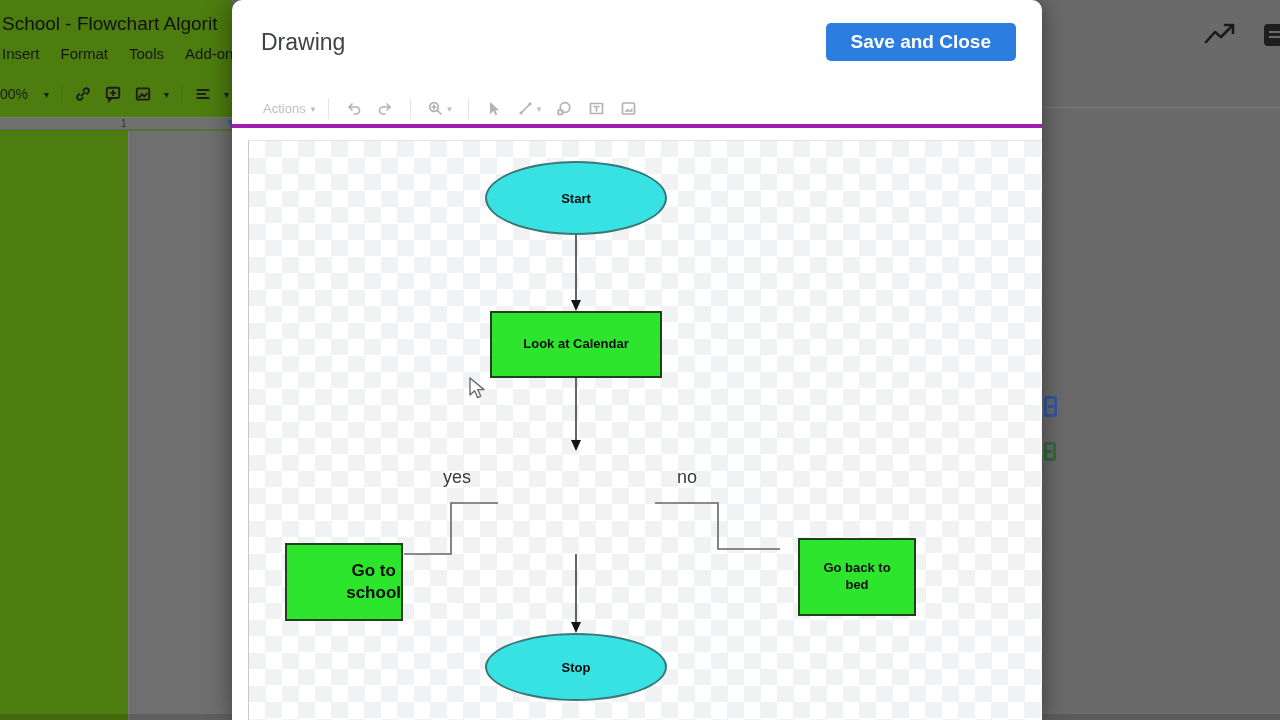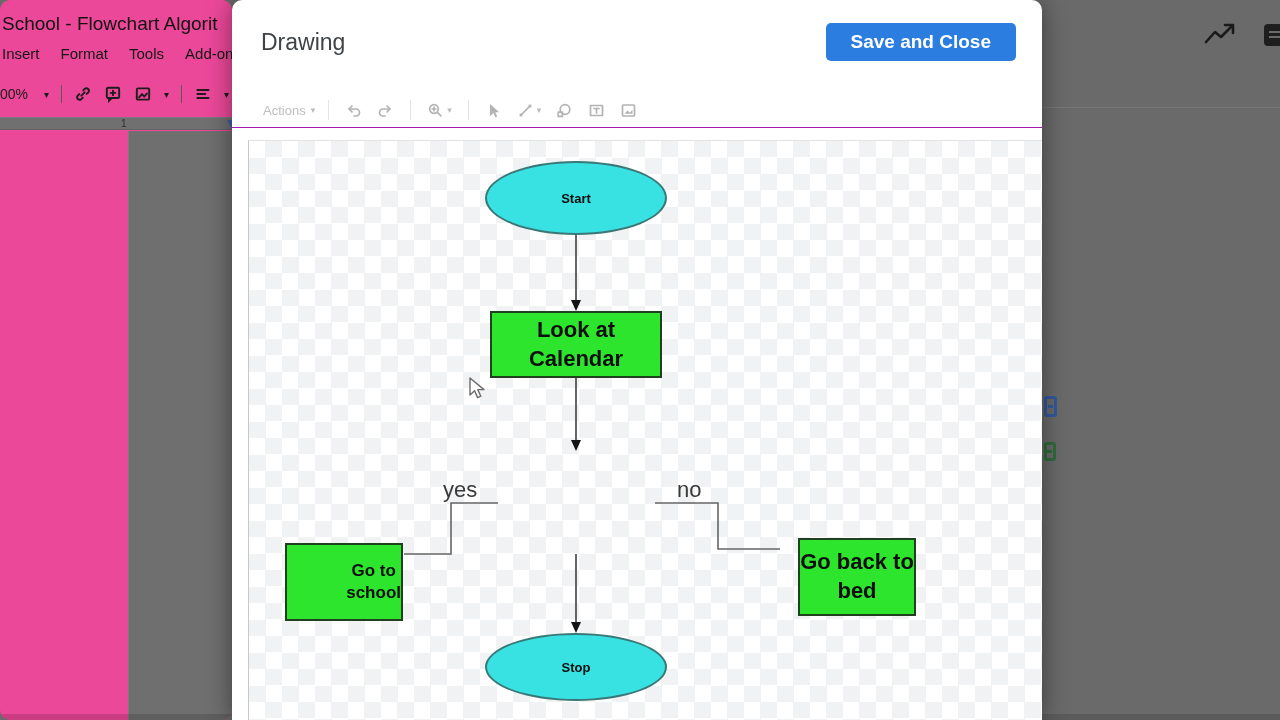--- a/index.html
+++ b/index.html
@@ -1,21 +1,21 @@
 <!DOCTYPE html>
 <html style="--accent-blue: #2b7de0; --terminal-fill: #38e2e2; --terminal-stroke: #3a7878; --process-fill: #2ee52e; --process-stroke: #204020; --decision-fill: #a6c6e6; --decision-stroke: #4d7291; --connector-dark: #3f3f3f; --connector-light: #666666;"><head>
 <meta charset="utf-8">
 <style>
   * { margin:0; padding:0; box-sizing:border-box; }
   html,body { width:1280px; height:720px; overflow:hidden; }
   body { font-family:"Liberation Sans","DejaVu Sans",sans-serif; }
   .screen { position:relative; width:1280px; height:720px; background:#6a6a6a; overflow:hidden; }
 
   
-  .bd-left { position:absolute; left:0; top:0; width:232px; height:720px; background:#ec4899; overflow:hidden;border-radius:10px; }
+  .bd-left { position:absolute; left:0; top:0; width:232px; height:720px; background:#4d7c0f; overflow:hidden; }
   .bd-right { position:absolute; left:1042px; top:0; width:238px; height:720px; background:#6a6a6a; overflow:hidden; }
   .bd-title { position:absolute; left:2px; top:13px; font-size:19px; color:#121212; white-space:nowrap; }
   .bd-menus { position:absolute; left:2px; top:45px; display:flex; gap:21px; font-size:15px; color:#161616; white-space:nowrap; }
   .bd-toolbar { position:absolute; left:0; top:82px; height:24px; display:flex; align-items:center; gap:12px; color:#1b1b1b; }
   .bd-zoom { display:flex; align-items:center; gap:16px; font-size:14px; color:#1b1b1b; }
   .bd-caret { font-size:10px; color:#1b1b1b; }
   .bd-ico { width:18px; height:18px; stroke:#1d1d1d; fill:none; stroke-width:1.7; stroke-linecap:round; }
   .bd-sep { width:1px; height:18px; background:#5a5a5a; }
   .bd-ruler { position:absolute; left:0; top:117px; width:232px; height:13px; background:#707070; border-top:1px solid #7a7a7a; border-bottom:1px solid #636363; }
   .ruler-num { position:absolute; left:121px; top:0; font-size:10px; color:#2e2e2e; }
@@ -32,52 +32,52 @@
   .badge-sheet { left:2px; top:442px; width:12px; height:19px; border:3px solid #2f6b3c; }
   .badge-sheet i { position:absolute; left:0; top:5px; width:5px; height:3px; background:#2f6b3c; }
 
   
   .dialog { position:absolute; left:232px; top:0; width:810px; height:720px; background:#ffffff;
             border-radius:10px 10px 0 0; box-shadow:0 2px 26px rgba(0,0,0,0.45); overflow:hidden;padding-left:41px; }
   .dialog-title { position:absolute; left:29px; top:29px; font-size:23px; font-weight:500; color:#3f4346; }
   .save-btn { position:absolute; right:26px; top:23px; height:38px; padding:0 25px; background:var(--accent-blue);
               color:#fff; font-family:inherit; font-size:19px; font-weight:700; border:none; border-radius:5px; cursor:pointer; }
   .draw-toolbar { position:absolute; left:0; top:93px; width:100%; height:35px; display:flex; align-items:center;
-                  padding-left:31px; gap:9px; border-bottom:1px solid #a21caf; }
+                  padding-left:31px; gap:9px; border-bottom:4px solid #a21caf; }
   .actions { display:flex; align-items:center; gap:5px; font-size:13px; color:#bdbdbd; cursor:default; }
   .tb-caret { font-size:9px; color:#bdbdbd; }
   .tb-sep { width:1px; height:20px; background:#e4e4e4; margin:0 4px; }
   .tb-btn { display:flex; align-items:center; gap:3px; background:none; border:none; padding:3px; cursor:default; }
   .tb-ico { width:17px; height:17px; stroke:#b3b3b3; fill:none; stroke-width:1.7; stroke-linecap:round; stroke-linejoin:round; }
 
   
   .canvas { position:absolute; left:16px; top:140px; width:794px; height:580px;
             border-top:1px solid #e3e3e3; border-left:1px solid #c8c8c8;
             background-image:conic-gradient(#f0f2f3 0 25%, #ffffff 0 50%, #f0f2f3 0 75%, #ffffff 0);
             background-size:33px 33px; }
   .connectors { position:absolute; left:0; top:0; width:794px; height:580px; }
   .conn-v { stroke:var(--connector-dark); stroke-width:1.6; fill:none; }
   .conn-e { stroke:var(--connector-light); stroke-width:1.6; fill:none; }
   .arrowhead { fill:#141414; stroke:none; }
 
   .node { position:absolute; display:flex; align-items:center; justify-content:center;
           text-align:center; font-weight:700; color:#0d0d0d; cursor:default; }
   .ellipse { border-radius:50%; background:var(--terminal-fill); border:2px solid var(--terminal-stroke); font-size:13px; }
-  .rectnode { background:var(--process-fill); border:2px solid var(--process-stroke); font-size:22px; line-height:1.3; }
+  .rectnode { background:var(--process-fill); border:2px solid var(--process-stroke); font-size:13px; line-height:1.3; }
   .node-start { left:236px; top:20px; width:182px; height:74px; }
   .node-calendar { left:241px; top:170px; width:172px; height:67px; }
   .node-school { left:36px; top:402px; width:118px; height:78px; font-size:17px;justify-content:flex-end; }
   .node-bed { left:549px; top:397px; width:118px; height:78px; }
   .node-stop { left:236px; top:492px; width:182px; height:68px; }
   .diamond { position:absolute; left:249px; top:310px; width:157px; height:103px; cursor:default; }
   .diamond svg { position:absolute; left:0; top:0; width:157px; height:103px; }
   .diamond polygon { fill:var(--decision-fill); stroke:var(--decision-stroke); stroke-width:2; }
   .diamond-text { position:absolute; left:0; top:0; width:157px; height:103px; display:flex; flex-direction:column;
                   align-items:center; justify-content:center; font-size:11.5px; font-weight:700; color:#1d2d3e; line-height:1.25; }
-  .edge-label { position:absolute; font-size:22px; color:#3a3a3a; cursor:default;margin-top:10px; }
+  .edge-label { position:absolute; font-size:18px; color:#3a3a3a; cursor:default; }
   .label-yes { left:194px; top:326px; }
   .label-no { left:428px; top:326px; }
   .cursor-svg { position:absolute; left:218px; top:236px; }
 </style>
 </head>
 <body>
 
 <div class="screen">
 
   <div class="bd-left">

